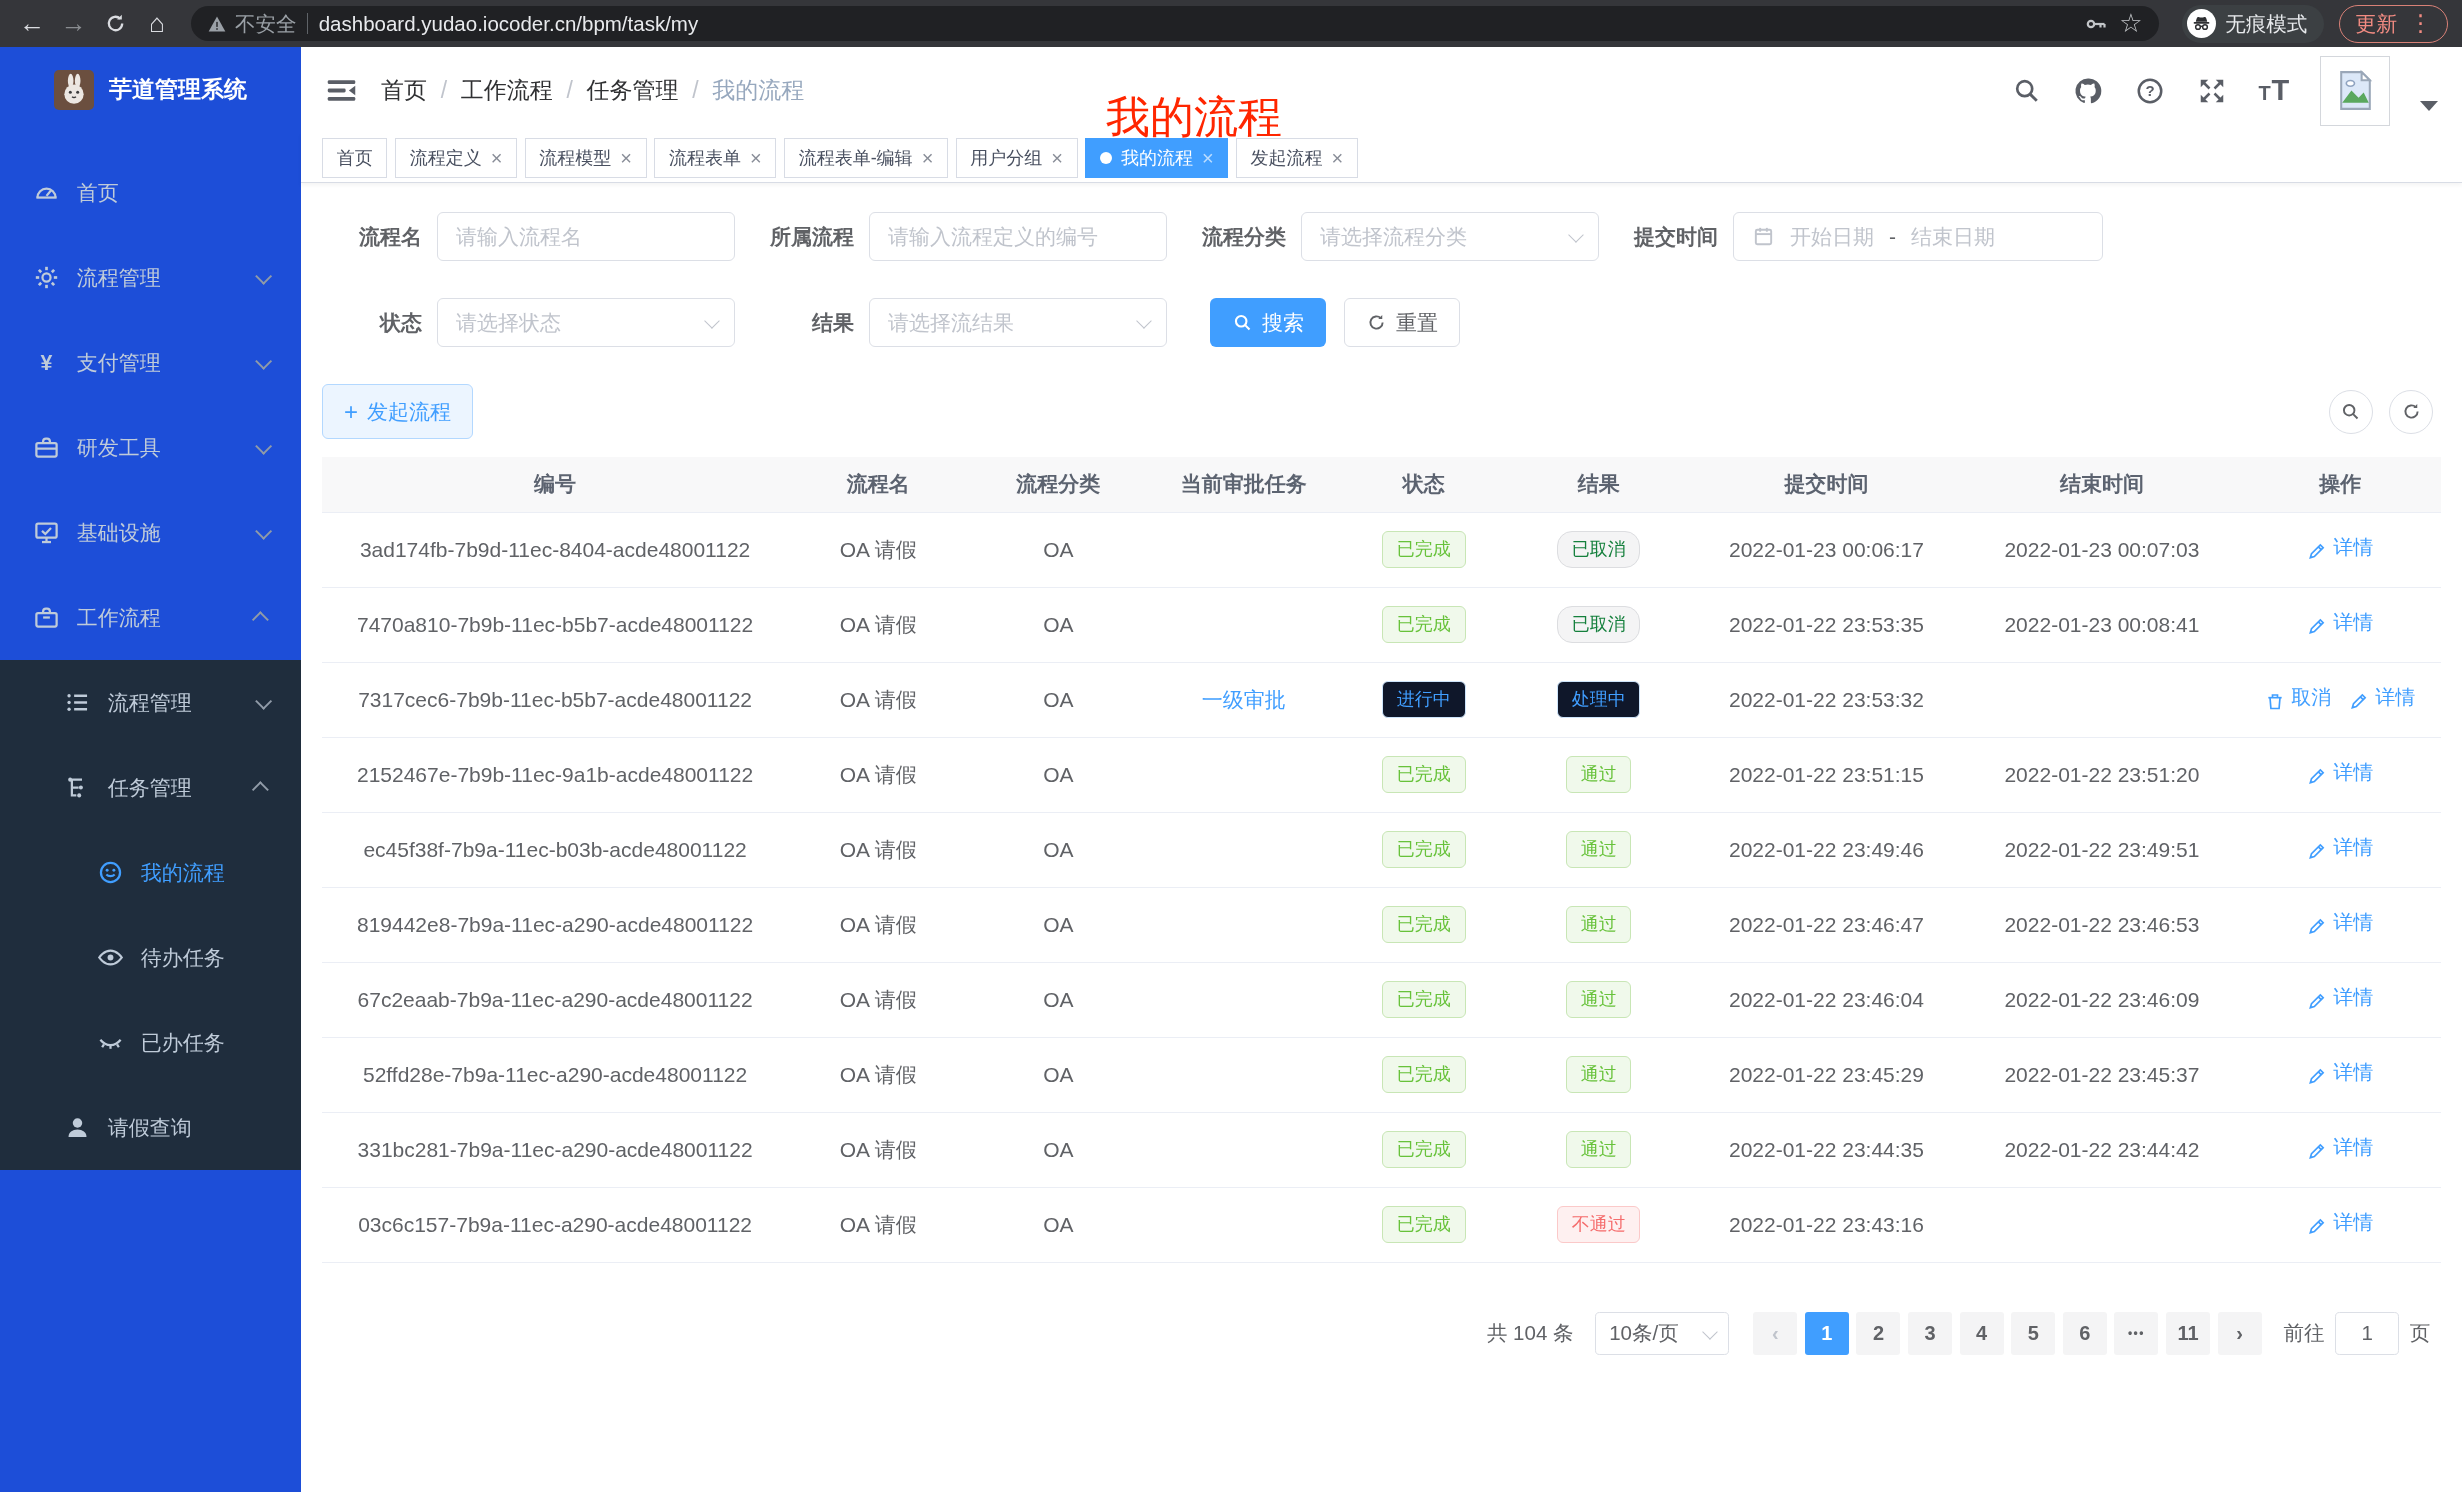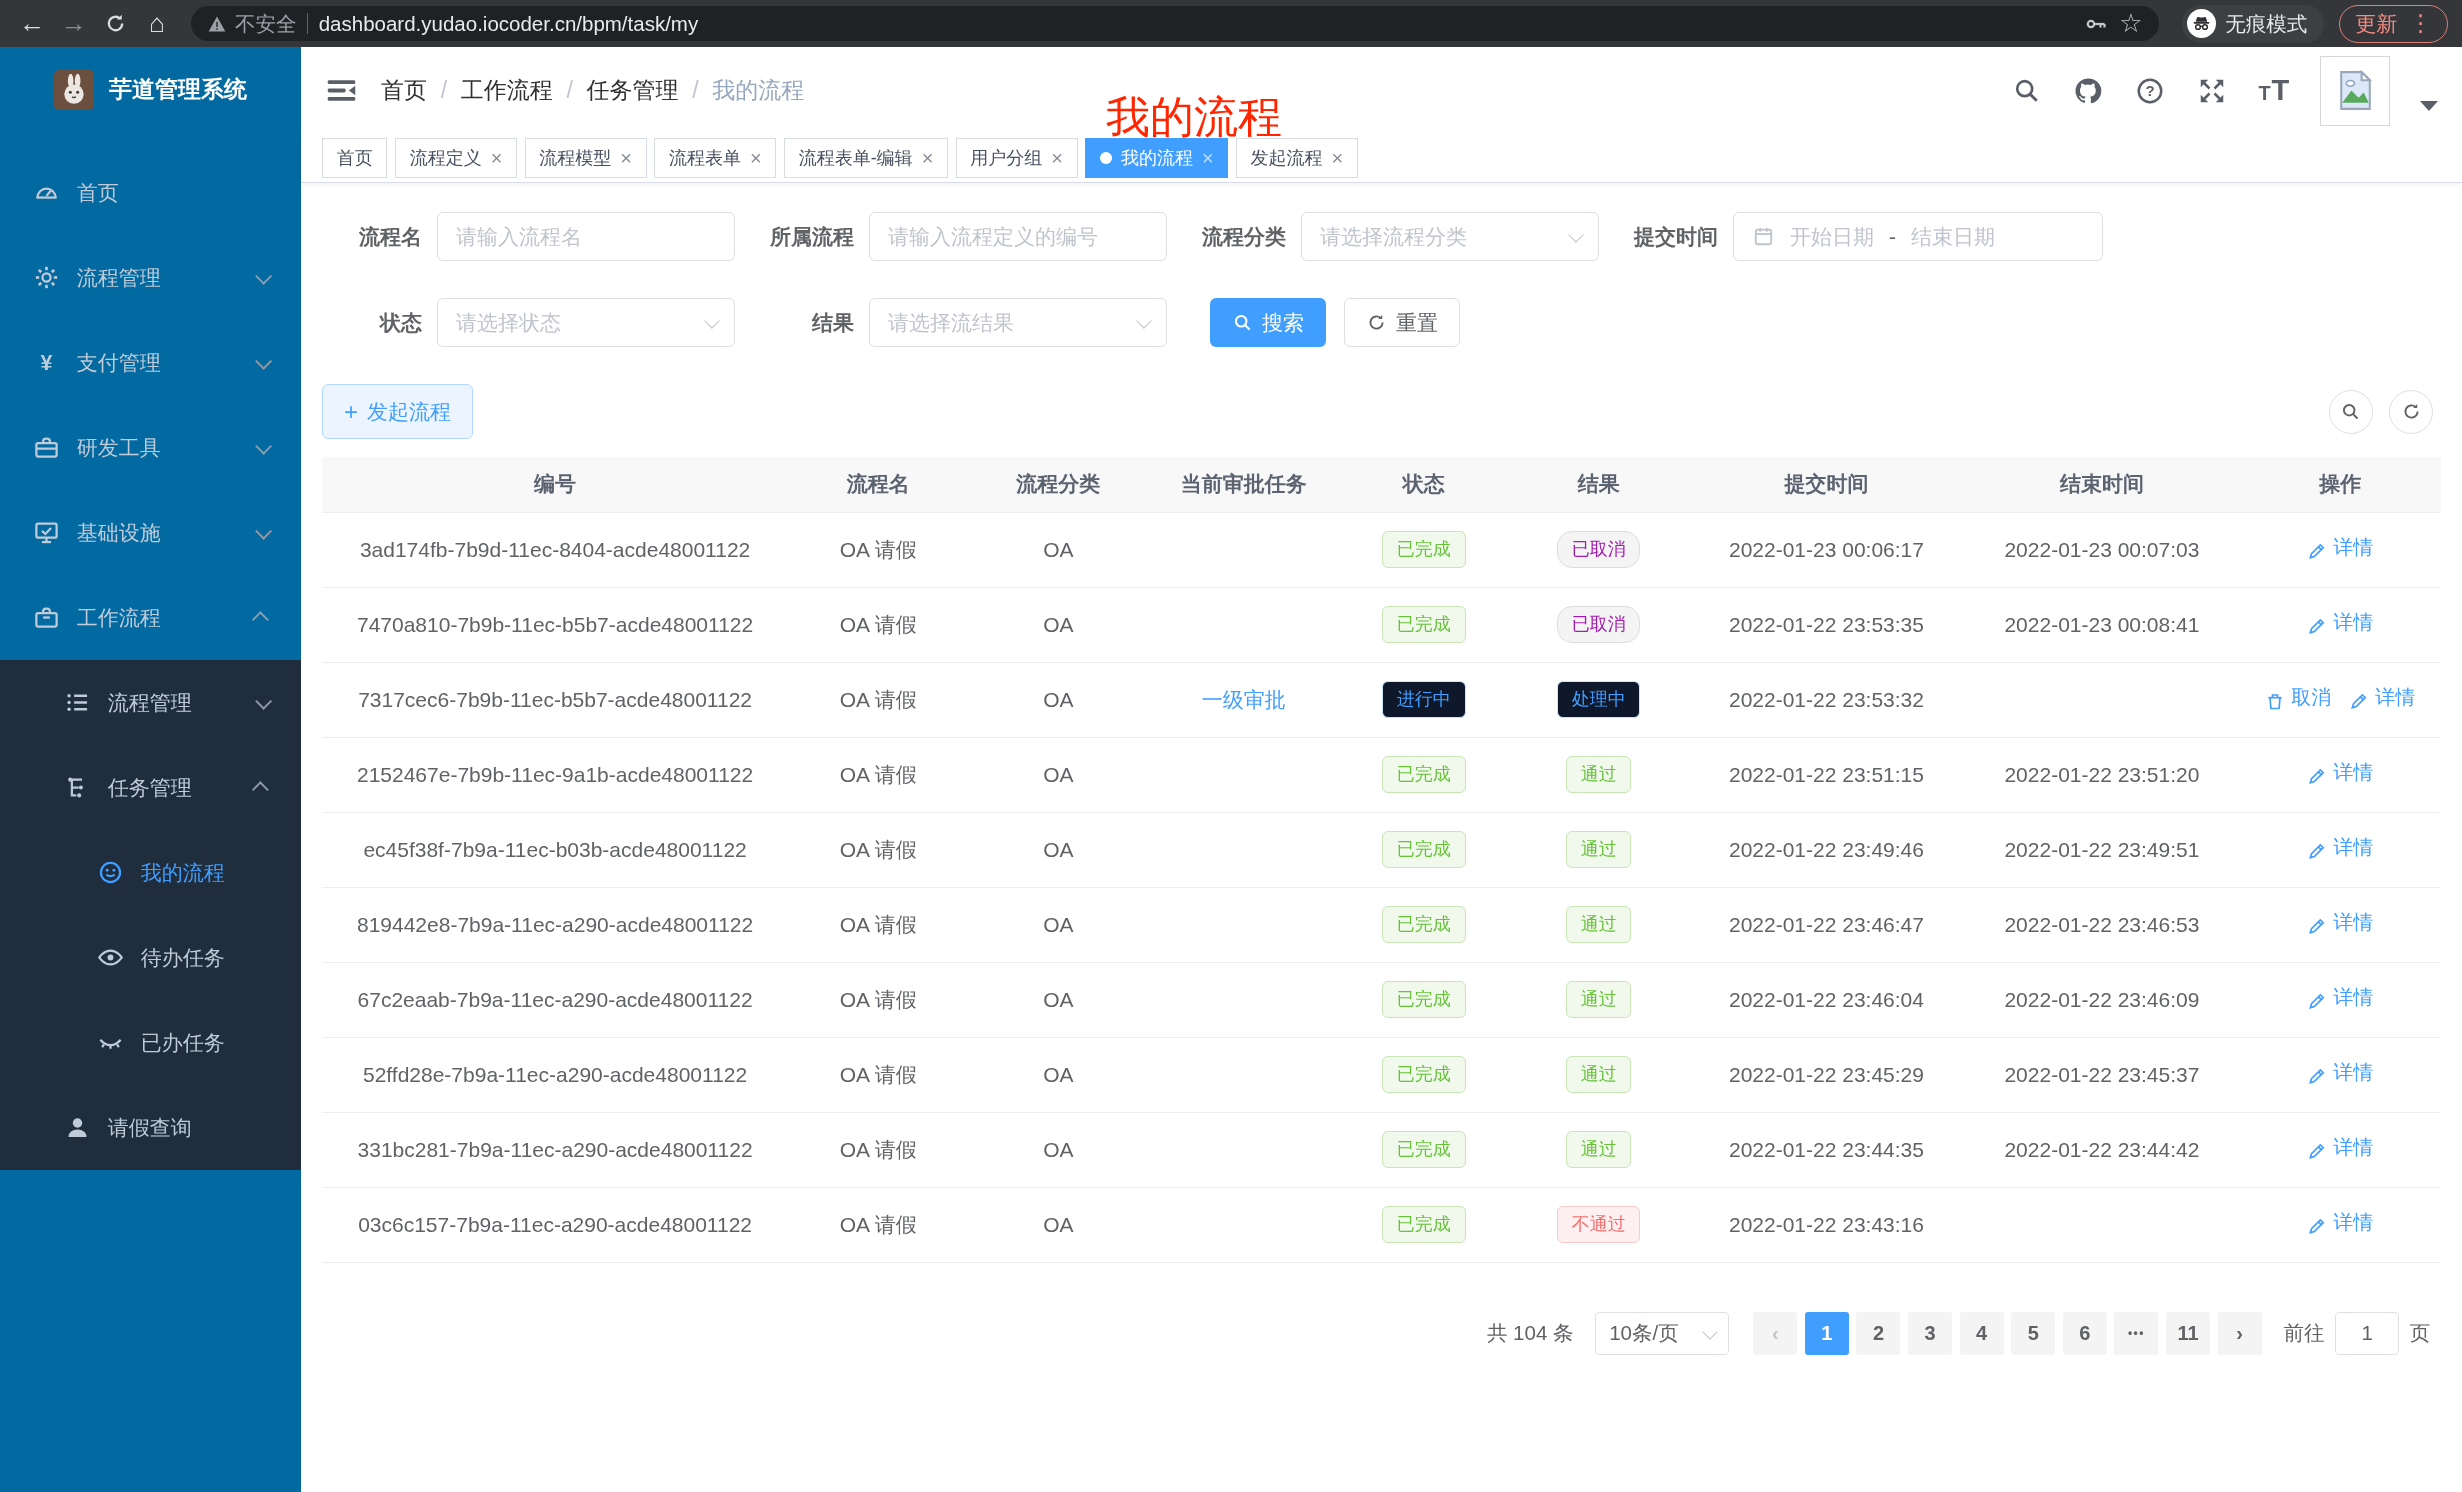--- a/index.html
+++ b/index.html
@@ -16,21 +16,21 @@
   .omni-div{width:0.8px;height:21px;background:#5f6368;}
   .omni-url{white-space:nowrap;overflow:hidden;flex:1;}
   .omni-ic{color:#c3c6c9;display:flex;align-items:center;}
   .incog{height:38px;background:#3c4043;border-radius:19px;display:flex;align-items:center;gap:9px;padding:0 16.7px 0 5.3px;color:#e8eaed;font-size:20.5px;flex-shrink:0;margin-left:7.6px;}
   .incog-circle{width:29px;height:29px;border-radius:50%;background:#fff;color:#2d2e31;display:flex;align-items:center;justify-content:center;}
   .update-pill{height:38px;border:1.5px solid #d98177;border-radius:20.5px;display:flex;align-items:center;gap:12px;padding:0 15px;color:#f28b82;font-size:21px;flex-shrink:0;margin-left:10.7px;}
   .vdots{font-size:23px;line-height:1;}
 
   
   .app{display:flex;height:1446px;}
-  .sidebar{width:301px;background:#0369a1;color:#bfcbd9;flex-shrink:0;display:flex;flex-direction:column;}
+  .sidebar{width:301px;background:#1d4ed8;color:#bfcbd9;flex-shrink:0;display:flex;flex-direction:column;}
   .logo-row{height:85px;display:flex;align-items:center;justify-content:center;gap:15px;}
   .logo-img{width:40px;height:40px;flex-shrink:0;}
   .logo-title{color:#fff;font-size:23px;font-weight:700;}
   .menu{margin-top:18px;}
   .menu-item{height:85px;display:flex;align-items:center;font-size:21px;cursor:pointer;}
   .menu-item.dark{background:#1f2d3d;}
   .menu-item .mi-icon{width:27px;height:27px;margin-right:16.7px;flex-shrink:0;color:#bfcbd9;}
   .menu-item.active, .menu-item.active .mi-icon{color:#409eff;}
   .lv1{padding-left:33px;}
   .lv2{padding-left:64px;}
@@ -87,21 +87,21 @@
   .circle-btn{width:44px;height:44px;border-radius:50%;border:0.8px solid #dcdfe6;background:#fff;color:#606266;display:flex;align-items:center;justify-content:center;cursor:pointer;}
   .circle-btn svg{width:21px;height:21px;}
 
   
   table{width:100%;border-collapse:collapse;table-layout:fixed;}
   thead th{background:#f8f8f9;height:55px;font-size:21px;color:#5c6370;font-weight:700;text-align:center;border-bottom:0.8px solid #ebeef5;}
   tbody td{height:75px;font-size:21px;color:#606266;text-align:center;border-bottom:0.8px solid #ebeef5;overflow:hidden;white-space:nowrap;}
   .task-link{color:#409eff;cursor:pointer;}
   .tag-badge{display:inline-block;height:37px;line-height:35px;padding:0 13.7px;border-radius:6px;font-size:18px;border:0.8px solid transparent;}
   .b-success{color:#67c23a;background:#f0f9eb;border-color:#c8e6b5;}
-  .b-info{color:#a21caf;background:#f4f4f5;border-color:#dcdde0;border-radius:15px;}
+  .b-info{color:#15803d;background:#f4f4f5;border-color:#dcdde0;border-radius:15px;}
   .b-primary{color:#409eff;background:#0f172a;border-color:#cde4fb;}
   .b-danger{color:#f56c6c;background:#fef0f0;border-color:#fbc9c9;}
   .row-link{color:#409eff;font-size:20px;display:inline-flex;align-items:flex-end;gap:6px;margin:0 9px;cursor:pointer;}
   .row-link svg{width:20px;height:20px;}
 
   
   .pager{display:flex;align-items:center;justify-content:flex-end;margin-top:49px;font-size:20.5px;color:#606266;padding-right:10.7px;}
   .pg-total{margin-right:21px;}
   .size-select{width:134px;height:43px;border:0.8px solid #dcdfe6;border-radius:4.6px;display:flex;align-items:center;justify-content:space-between;padding:0 13.7px;color:#606266;margin-right:21px;cursor:pointer;}
   .page-btn{min-width:44px;height:43px;background:#f4f4f5;border-radius:3px;display:flex;align-items:center;justify-content:center;font-weight:700;color:#606266;margin:0 3.8px;font-size:20px;cursor:pointer;padding:0 6px;}

